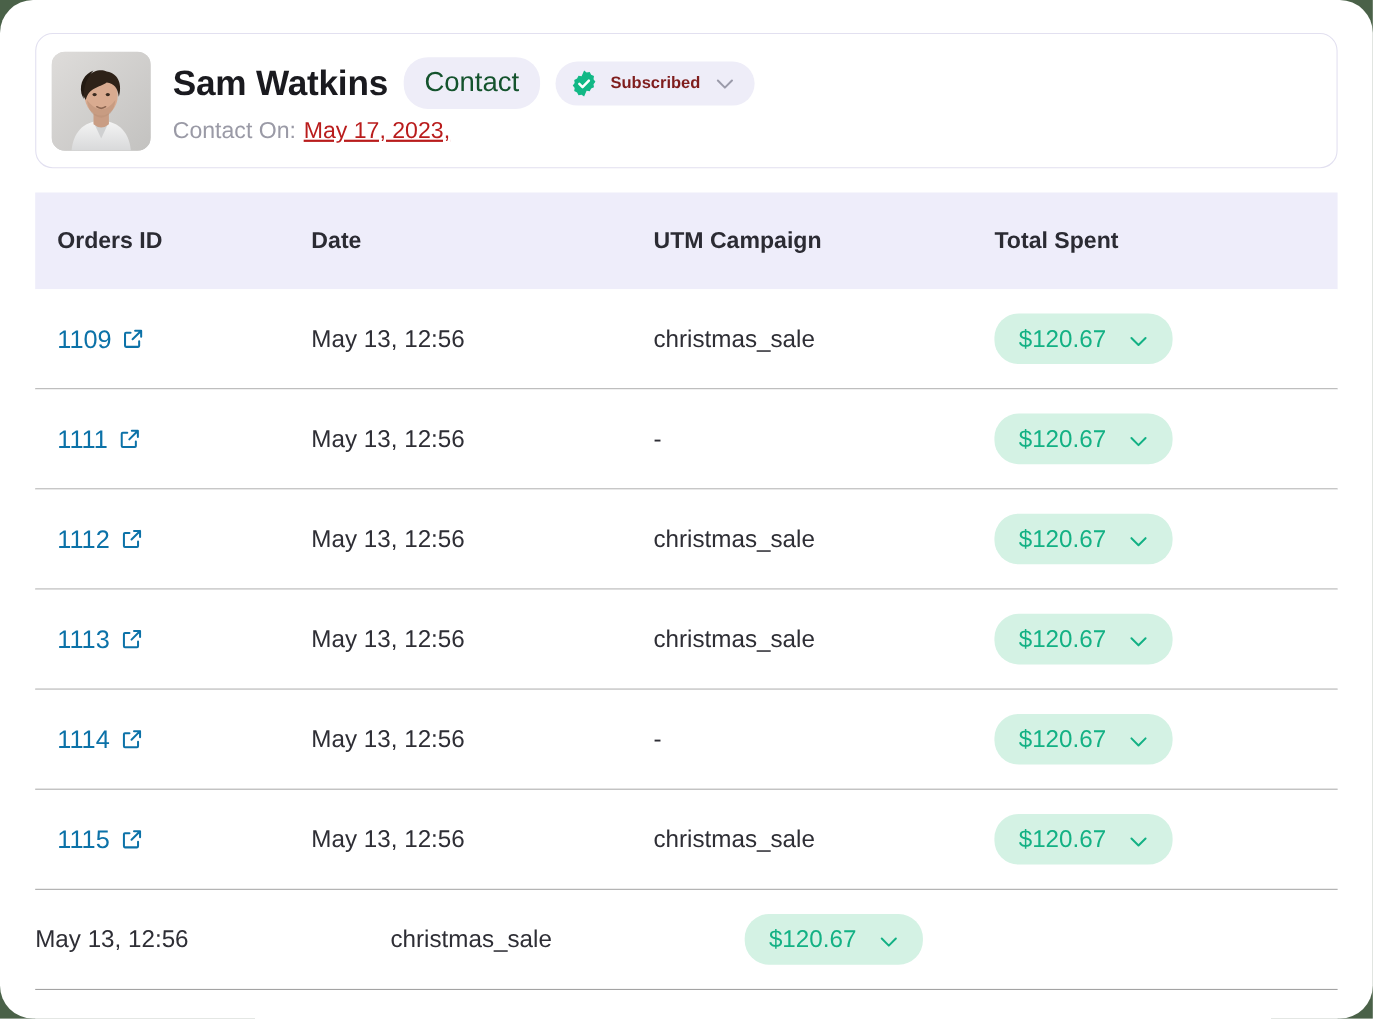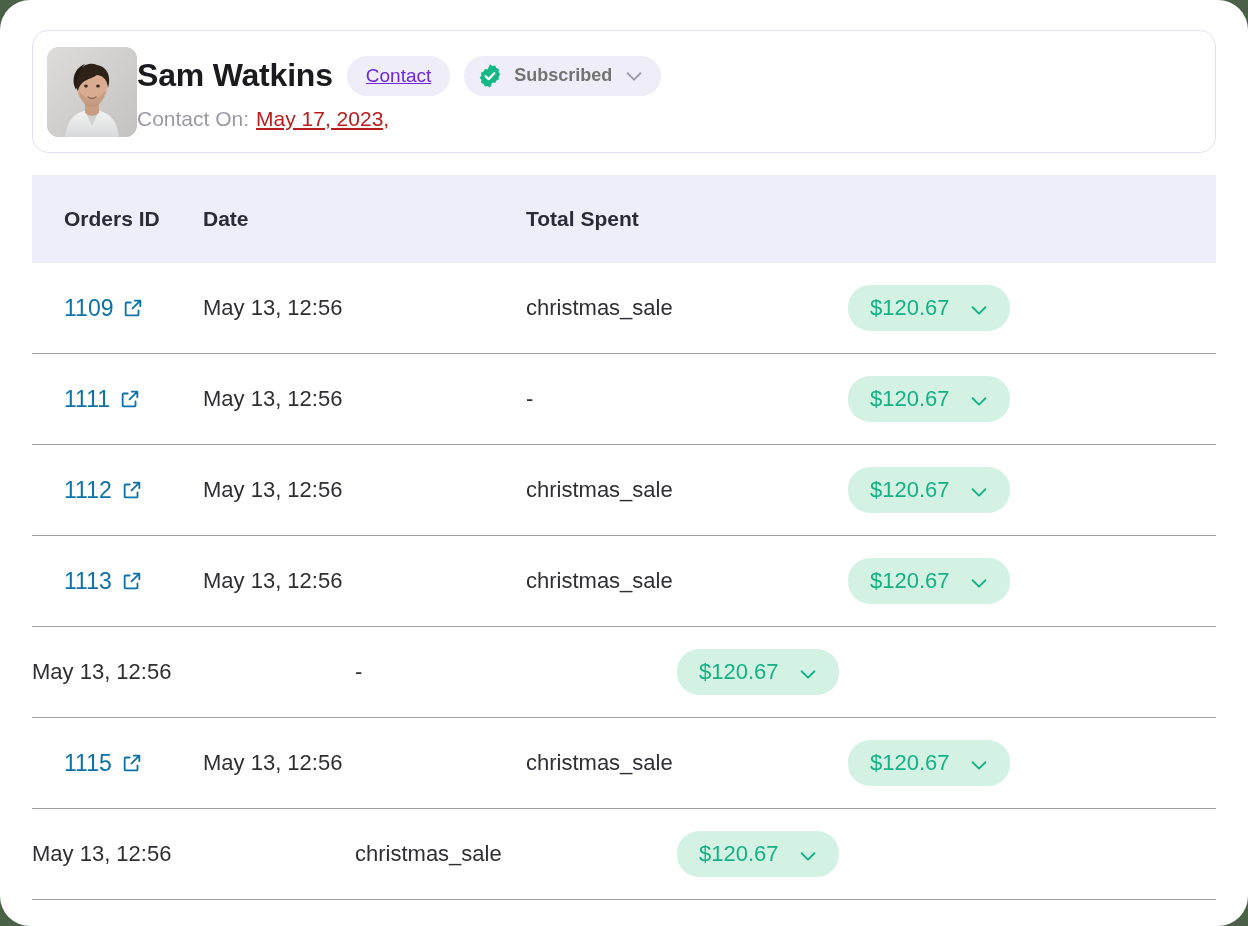--- a/index.html
+++ b/index.html
@@ -49,21 +49,21 @@
     height: 90px;
     border-radius: 12px;
     flex: 0 0 auto;
     overflow: hidden;
     position: relative;
     background: linear-gradient(160deg, #d9d8d6 0%, #cfcecc 45%, #c6c5c3 100%);
   }
   .avatar svg { display: block; width: 100%; height: 100%; }
 
   .profile-text {
-    margin-left: 0;
+    margin-left: 20px;
     display: flex;
     flex-direction: column;
     justify-content: center;
     gap: 4px;
   }
 
   .name-row {
     display: flex;
     align-items: center;
     gap: 14px;
@@ -73,42 +73,41 @@
   .person-name {
     font-size: 32px;
     font-weight: bold;
     color: #1a1a1f;
     letter-spacing: -0.2px;
     white-space: nowrap;
   }
 
   .pill-contact {
     background: #eeedf8;
-    color: #6d28d9;
-    font-size: 19px;
+    color: #14532d;
+    font-size: 25px;
     padding: 9px 19px;
     border-radius: 22px;
     white-space: nowrap;
-    text-decoration: underline;
   }
 
   .pill-subscribed {
     background: #eeedf8;
     border-radius: 22px;
     padding: 7px 16px 7px 13px;
     display: flex;
     align-items: center;
     gap: 11px;
     white-space: nowrap;
   }
   .verified-icon { width: 26px; height: 26px; display: block; flex: 0 0 auto; }
   .subscribed-label {
-    font-size: 18px;
+    font-size: 15px;
     font-weight: bold;
-    color: #737373;
+    color: #7f1d1d;
   }
   .chev-gray { width: 22px; height: 22px; display: block; flex: 0 0 auto; }
 
   .joined-row {
     font-size: 21px;
     display: flex;
     align-items: baseline;
     gap: 7px;
     margin-top: 4px;
   }
@@ -123,21 +122,21 @@
     width: 1184px;
   }
 
   .thead {
     background: #eeedfa;
     height: 88px;
     display: flex;
     align-items: center;
   }
 
-  .col-id     { width: 171px; padding-left: 32px; box-sizing: border-box; }
+  .col-id     { width: 260px; padding-left: 20px; box-sizing: border-box; }
   .col-date   { width: 323px; box-sizing: border-box; }
   .col-utm    { width: 322px; box-sizing: border-box; }
   .col-spent  { width: 324px; box-sizing: border-box; }
 
   .th {
     font-size: 21px;
     font-weight: bold;
     color: #2b2b33;
   }
 
@@ -256,20 +255,21 @@
         <span class="joined-value">May 17, 2023,</span>
       </div>
     </div>
   </div>
 
   <div class="table">
 
     <div class="thead">
       <div class="col-id"><span class="th">Orders ID</span></div>
       <div class="col-date"><span class="th">Date</span></div>
+      <div class="col-utm"><span class="th">UTM Campaign</span></div>
       <div class="col-spent"><span class="th">Total Spent</span></div>
     </div>
 
     <div id="tbody">
   <div class="row">
     <div class="col-id">
       <span class="order-link">
         <span>1109</span>
         <span class="ext-icon">
           <svg viewBox="0 0 24 24" xmlns="http://www.w3.org/2000/svg" aria-hidden="true">
@@ -361,20 +361,30 @@
         <span class="chev-teal">
           <svg viewBox="0 0 24 24" xmlns="http://www.w3.org/2000/svg" aria-hidden="true">
             <path fill="none" stroke="#13b184" stroke-width="2" stroke-linecap="round" stroke-linejoin="round" d="M5 9l7 7 7-7"></path>
           </svg>
         </span>
       </span>
     </div>
   </div>
 
   <div class="row">
+    <div class="col-id">
+      <span class="order-link">
+        <span>1114</span>
+        <span class="ext-icon">
+          <svg viewBox="0 0 24 24" xmlns="http://www.w3.org/2000/svg" aria-hidden="true">
+            <path fill="none" stroke="#0c72a8" stroke-width="2" stroke-linecap="round" stroke-linejoin="round" d="M14 4h6v6M20 4l-8.5 8.5M18 14.5V19a1 1 0 0 1-1 1H5a1 1 0 0 1-1-1V7a1 1 0 0 1 1-1h4.5"></path>
+          </svg>
+        </span>
+      </span>
+    </div>
     <div class="col-date"><span class="cell-date">May 13, 12:56</span></div>
     <div class="col-utm"><span class="cell-utm">-</span></div>
     <div class="col-spent">
       <span class="pill-spent">
         <span class="spent-value">$120.67</span>
         <span class="chev-teal">
           <svg viewBox="0 0 24 24" xmlns="http://www.w3.org/2000/svg" aria-hidden="true">
             <path fill="none" stroke="#13b184" stroke-width="2" stroke-linecap="round" stroke-linejoin="round" d="M5 9l7 7 7-7"></path>
           </svg>
         </span>

